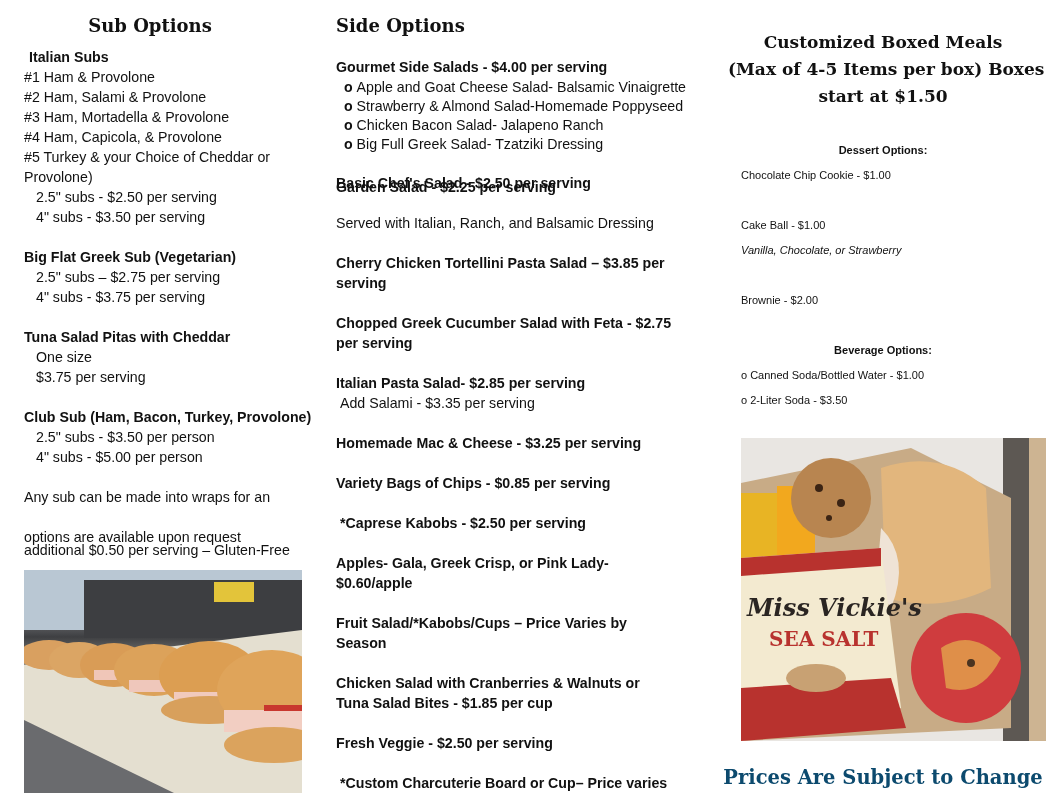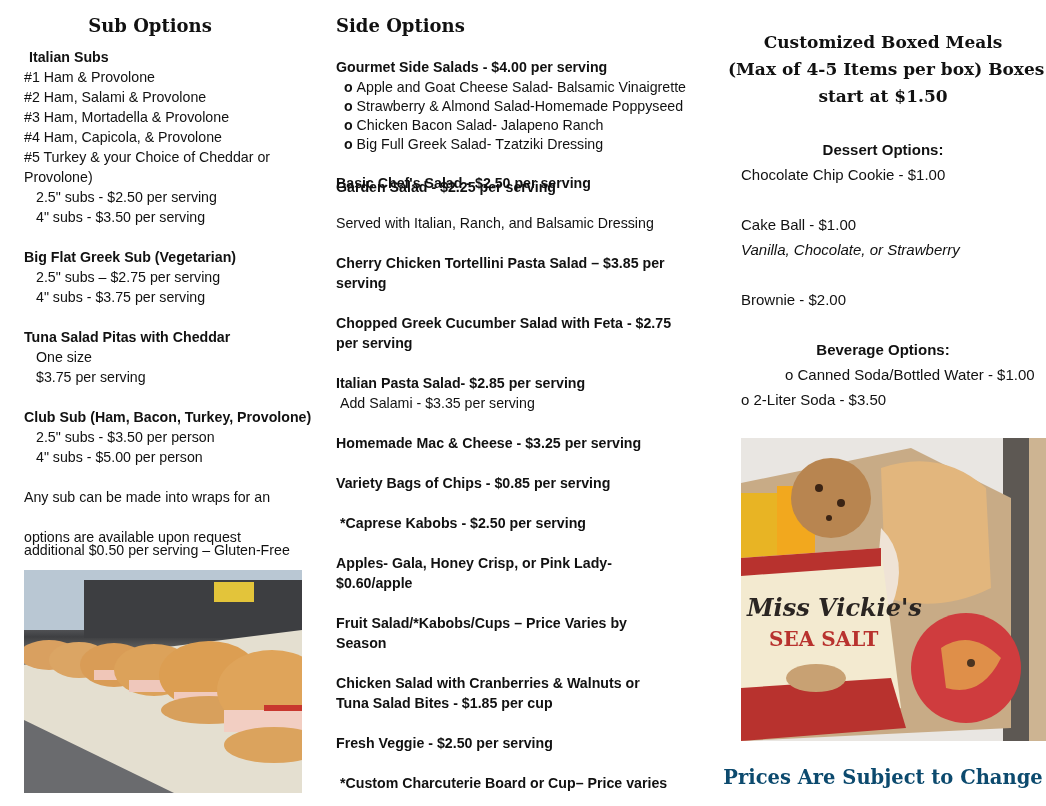--- a/index.html
+++ b/index.html
@@ -3,21 +3,21 @@
 <meta charset="utf-8">
 <style>
   * { margin:0; padding:0; box-sizing:border-box; }
   html, body { width:1046px; height:806px; background:#ffffff; overflow:hidden; }
   body { position:relative; font-family:"Liberation Sans", sans-serif; color:#111; font-size:14.2px; }
   .serif-title { font-family:"DejaVu Serif", "Liberation Serif", serif; font-weight:bold; color:#111; }
   .line { position:absolute; white-space:nowrap; line-height:20px; }
   .b { font-weight:bold; }
   .i { font-style:italic; }
   .photo { position:absolute; overflow:hidden; }
-  .big { font-size:15px; }
+  .big { font-size:11px; }
 </style>
 </head>
 <body>
 
 <div>
   <div class="line serif-title" style="left:0;width:300px;text-align:center;top:16px;font-size:18px;">Sub Options</div>
 
   <div class="line b" style="left:29px;top:47px;">Italian Subs</div>
   <div class="line" style="left:24px;top:67px;">#1 Ham &amp; Provolone</div>
   <div class="line" style="left:24px;top:87px;">#2 Ham, Salami &amp; Provolone</div>
@@ -101,21 +101,21 @@
   <div class="line b" style="left:336px;top:313px;">Chopped Greek Cucumber Salad with Feta - $2.75</div>
   <div class="line b" style="left:336px;top:333px;">per serving</div>
 
   <div class="line b" style="left:336px;top:373px;">Italian Pasta Salad- $2.85 per serving</div>
   <div class="line" style="left:340px;top:393px;">Add Salami - $3.35 per serving</div>
 
   <div class="line b" style="left:336px;top:433px;">Homemade Mac &amp; Cheese - $3.25 per serving</div>
   <div class="line b" style="left:336px;top:473px;">Variety Bags of Chips - $0.85 per serving</div>
   <div class="line b" style="left:340px;top:513px;">*Caprese Kabobs - $2.50 per serving</div>
 
-  <div class="line b" style="left:336px;top:553px;">Apples- Gala, Honey Crisp, or Pink Lady-</div>
+  <div class="line b" style="left:336px;top:553px;">Apples- Gala, Greek Crisp, or Pink Lady-</div>
   <div class="line b" style="left:336px;top:573px;">$0.60/apple</div>
 
   <div class="line b" style="left:336px;top:613px;">Fruit Salad/*Kabobs/Cups – Price Varies by</div>
   <div class="line b" style="left:336px;top:633px;">Season</div>
 
   <div class="line b" style="left:336px;top:673px;">Chicken Salad with Cranberries &amp; Walnuts or</div>
   <div class="line b" style="left:336px;top:693px;">Tuna Salad Bites - $1.85 per cup</div>
 
   <div class="line b" style="left:336px;top:733px;">Fresh Veggie - $2.50 per serving</div>
   <div class="line b" style="left:340px;top:773px;">*Custom Charcuterie Board or Cup– Price varies</div>
@@ -126,21 +126,21 @@
   <div class="line serif-title" style="left:728px;width:310px;text-align:center;top:56px;font-size:17px;line-height:27px;">(Max of 4-5 Items per box) Boxes</div>
   <div class="line serif-title" style="left:728px;width:310px;text-align:center;top:83px;font-size:17px;line-height:27px;">start at $1.50</div>
 
   <div class="line b big" style="left:728px;width:310px;text-align:center;top:140px;">Dessert Options:</div>
   <div class="line big" style="left:741px;top:165px;">Chocolate Chip Cookie - $1.00</div>
   <div class="line big" style="left:741px;top:215px;">Cake Ball - $1.00</div>
   <div class="line big i" style="left:741px;top:240px;">Vanilla, Chocolate, or Strawberry</div>
   <div class="line big" style="left:741px;top:290px;">Brownie - $2.00</div>
 
   <div class="line b big" style="left:728px;width:310px;text-align:center;top:340px;">Beverage Options:</div>
-  <div class="line big" style="left:741px;top:365px;margin-left:44px;">o Canned Soda/Bottled Water - $1.00</div>
+  <div class="line big" style="left:741px;top:365px;">o Canned Soda/Bottled Water - $1.00</div>
   <div class="line big" style="left:741px;top:390px;">o 2-Liter Soda - $3.50</div>
 
   <div class="photo" style="left:741px;top:438px;width:320px;height:303px;background:#cdb492;">
     <svg width="288" height="303" viewBox="0 0 288 303">
       <rect x="0" y="0" width="288" height="303" fill="#e9e6e2"></rect>
       <rect x="262" y="0" width="26" height="303" fill="#5d5853"></rect>
       <polygon points="0,45 170,10 270,60 270,290 0,303" fill="#c8ab86"></polygon>
       <rect x="0" y="55" width="40" height="75" fill="#e8b424"></rect>
       <rect x="36" y="48" width="38" height="72" fill="#f2a81e"></rect>
       <circle cx="90" cy="60" r="40" fill="#b88550"></circle>

